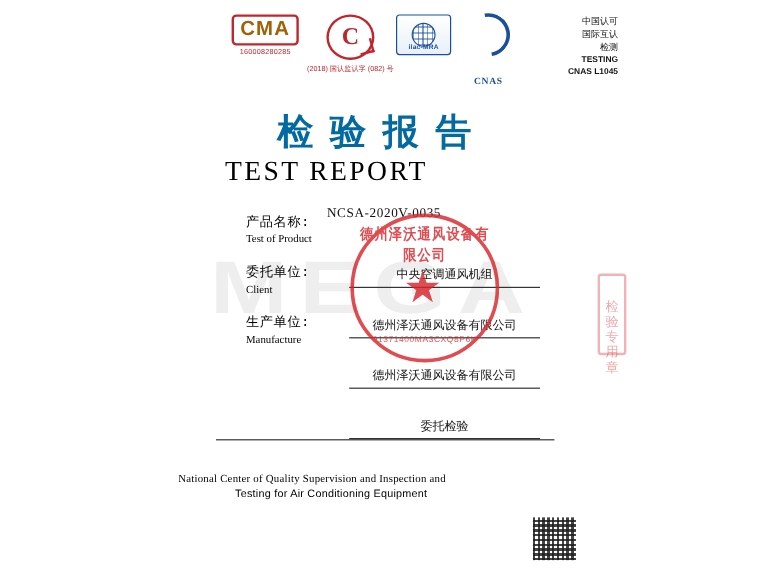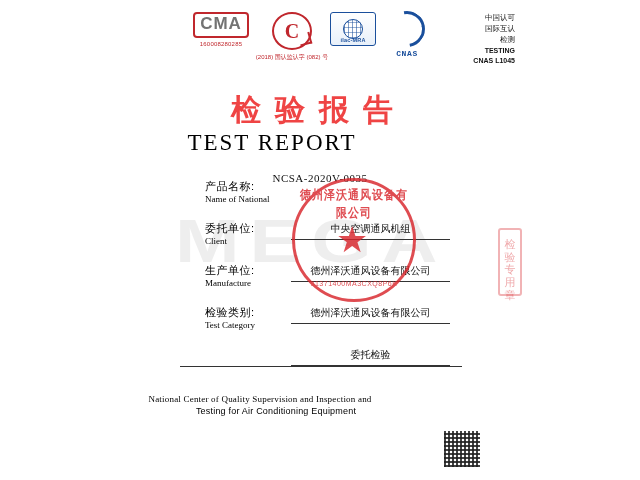--- a/index.html
+++ b/index.html
@@ -39,21 +39,21 @@
     justify-content: flex-start;
   }
 
   
   .cma {
     width: 72px;
   }
   .cma-mark {
     border: 2px solid #c0272d;
     border-radius: 4px;
-    color: #737373;
+    color: #a16207;
     font-family: "Liberation Sans", sans-serif;
     font-weight: bold;
     font-size: 17px;
     letter-spacing: 1px;
     padding: 1px 5px 2px 5px;
     line-height: 1.1;
   }
   .cma-code {
     color: #c0272d;
     font-family: "Liberation Sans", sans-serif;
@@ -152,26 +152,26 @@
   .cnas-swoosh {
     width: 30px;
     height: 30px;
     border: 3px solid #1a4f9c;
     border-radius: 50%;
     border-left-color: transparent;
     border-bottom-color: transparent;
     transform: rotate(35deg);
   }
   .cnas-text {
-    font-family: Liberation Mono, monospace;
+    font-family: Liberation Serif, serif;
     font-size: 8px;
     color: #1a4f9c;
     font-weight: bold;
     letter-spacing: 0.6px;
-    margin-top: 3px;
+    margin-top: 17px;
   }
 
   
   .cnas-block {
     width: 80px;
     font-family: "Liberation Sans", sans-serif;
     font-size: 7px;
     line-height: 1.45;
     color: #111;
     text-align: right;
@@ -190,21 +190,21 @@
     position: absolute;
     top: 90px;
     left: 0;
     width: 624px;
     text-align: center;
     font-family: "Liberation Serif", serif;
     font-size: 30px;
     font-weight: bold;
     letter-spacing: 14px;
     text-indent: 14px;
-    color: #ef4444;
+    color: #0369a1;
   }
   .title-en {
     position: absolute;
     top: 130px;
     left: 0;
     width: 544px;
     text-align: center;
     font-family: "Liberation Serif", serif;
     font-size: 23px;
     letter-spacing: 2px;
@@ -251,21 +251,21 @@
     height: 42px;
   }
   .field-label {
     position: absolute;
     left: 0;
     top: 0;
     width: 86px;
   }
   .field-label .cn {
     display: block;
-    font-family: Liberation Sans, sans-serif;
+    font-family: Liberation Mono, monospace;
     font-size: 11px;
     letter-spacing: 0.5px;
     color: #000;
     line-height: 1.25;
   }
   .field-label .en {
     display: block;
     font-family: "Liberation Serif", serif;
     font-size: 9px;
     color: #000;
@@ -347,21 +347,21 @@
     left: 498px;
     width: 24px;
     height: 68px;
     border: 2px solid rgba(216,37,43,0.35);
     border-radius: 3px;
     color: rgba(216,37,43,0.4);
     font-family: "Liberation Serif", serif;
     font-size: 11px;
     line-height: 1.15;
     text-align: center;
-    padding-top: 8px;
+    padding-top: 20px;
     box-sizing: border-box;
     pointer-events: none;
   }
 
   
   .footer-rule {
     position: absolute;
     top: 366px;
     left: 180px;
     width: 282px;
@@ -462,21 +462,21 @@
   <div class="title-en">TEST REPORT</div>
   <div class="report-no">NCSA-2020V-0035</div>
 
   <div class="watermark">MEGA</div>
 
   <div class="fields">
 
     <div class="field-row">
       <div class="field-label">
         <span class="cn">产品名称:</span>
-        <span class="en">Name of National</span>
+        <span class="en">Test of Product</span>
       </div>
       <div class="field-value">中央空调通风机组</div>
     </div>
 
     <div class="field-row">
       <div class="field-label">
         <span class="cn">委托单位:</span>
         <span class="en">Client</span>
       </div>
       <div class="field-value">德州泽沃通风设备有限公司</div>
@@ -484,24 +484,20 @@
 
     <div class="field-row">
       <div class="field-label">
         <span class="cn">生产单位:</span>
         <span class="en">Manufacture</span>
       </div>
       <div class="field-value">德州泽沃通风设备有限公司</div>
     </div>
 
     <div class="field-row">
-      <div class="field-label">
-        <span class="cn">检验类别:</span>
-        <span class="en">Test Category</span>
-      </div>
       <div class="field-value">委托检验</div>
     </div>
 
   </div>
 
   <div class="seal">
     <div class="seal-top-text">德州泽沃通风设备有限公司</div>
     <div class="seal-star"></div>
     <div class="seal-bottom-text">91371400MA3CXQ8P6K</div>
   </div>

